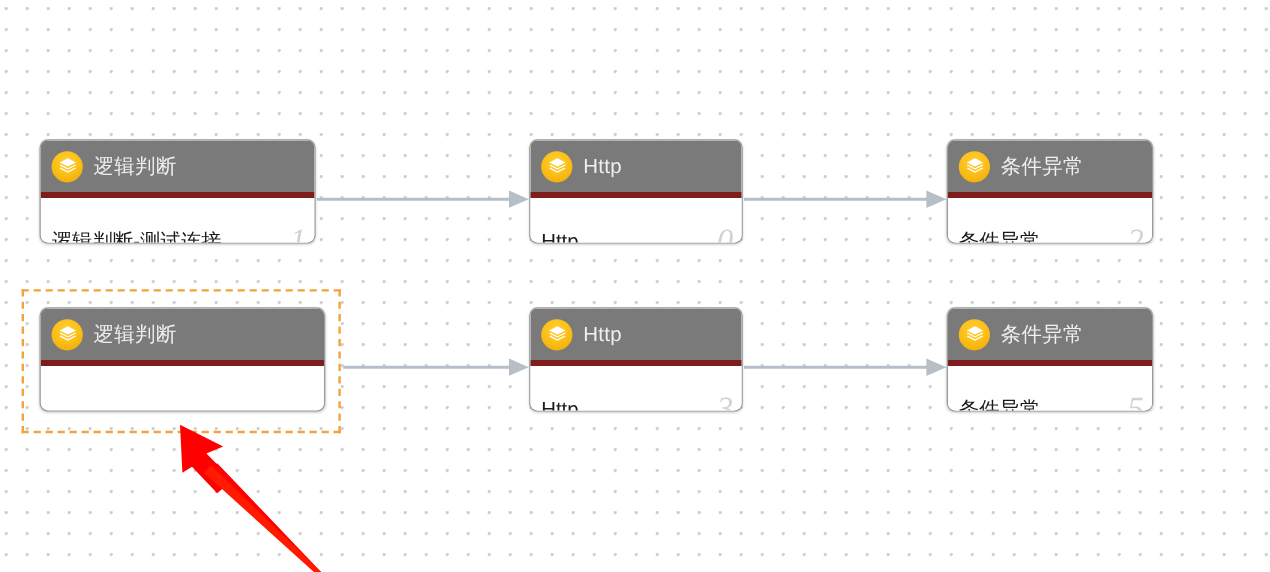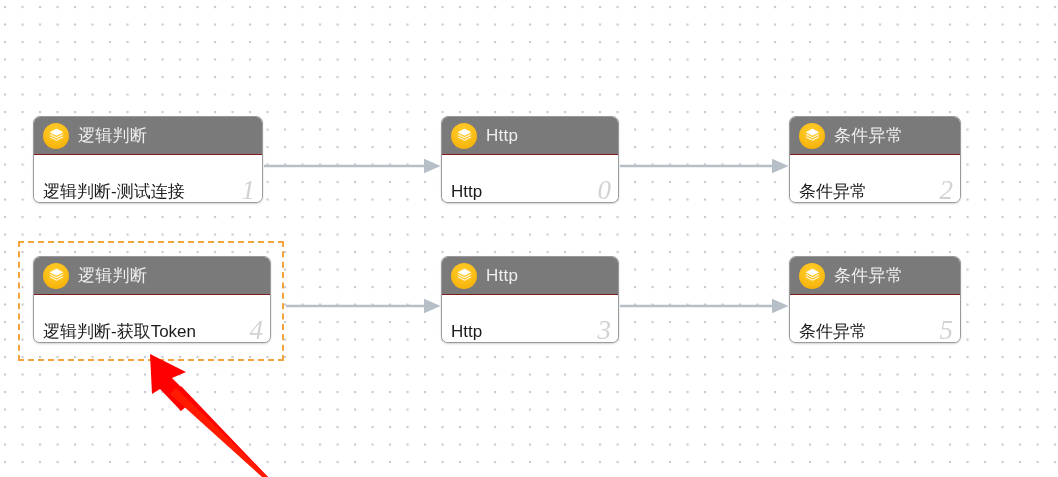--- a/index.html
+++ b/index.html
@@ -41,27 +41,27 @@
   .node {
     position: absolute;
     box-sizing: border-box;
     background: #ffffff;
     border: 1px solid #9a9a9a;
     border-radius: 7px;
     box-shadow: 0 1px 2px rgba(0,0,0,0.18);
     overflow: hidden;
   }
   .node-header {
-    height: 38px;
+    height: 48px;
     background: #7a7a7a;
     display: flex;
     align-items: center;
     padding-left: 9px;
     box-sizing: border-box;
-    border-bottom: 1px solid #7f1d1d;
+    border-bottom: 5px solid #7f1d1d;
   }
   .node-icon {
     width: 26px;
     height: 26px;
     border-radius: 50%;
     background: radial-gradient(circle at 48% 32%, #ffce2e 0%, #fcc01a 45%, #f0a800 100%);
     flex: 0 0 auto;
     display: flex;
     align-items: center;
     justify-content: center;
@@ -200,24 +200,20 @@
     <div class="node-header">
       <span class="node-icon">
         <svg width="17" height="17" viewBox="0 0 20 20">
           <path d="M10 2.2 L18 6.3 L10 10.4 L2 6.3 Z" fill="#ffffff"></path>
           <path d="M10 12.0 L17.2 8.3 L18 9.2 L10 13.3 L2 9.2 L2.8 8.3 Z" fill="#ffffff"></path>
           <path d="M10 15.0 L17.2 11.3 L18 12.2 L10 16.3 L2 12.2 L2.8 11.3 Z" fill="#ffffff"></path>
         </svg>
       </span>
       <span class="node-title">逻辑判断</span>
     </div>
-    <div class="node-body">
-      <span class="node-label">逻辑判断-获取Token</span>
-      <span class="node-index">4</span>
-    </div>
   </div>
 
   <div class="node" style="left:441px; top:256px; width:178px; height:87px;">
     <div class="node-header">
       <span class="node-icon">
         <svg width="17" height="17" viewBox="0 0 20 20">
           <path d="M10 2.2 L18 6.3 L10 10.4 L2 6.3 Z" fill="#ffffff"></path>
           <path d="M10 12.0 L17.2 8.3 L18 9.2 L10 13.3 L2 9.2 L2.8 8.3 Z" fill="#ffffff"></path>
           <path d="M10 15.0 L17.2 11.3 L18 12.2 L10 16.3 L2 12.2 L2.8 11.3 Z" fill="#ffffff"></path>
         </svg>

